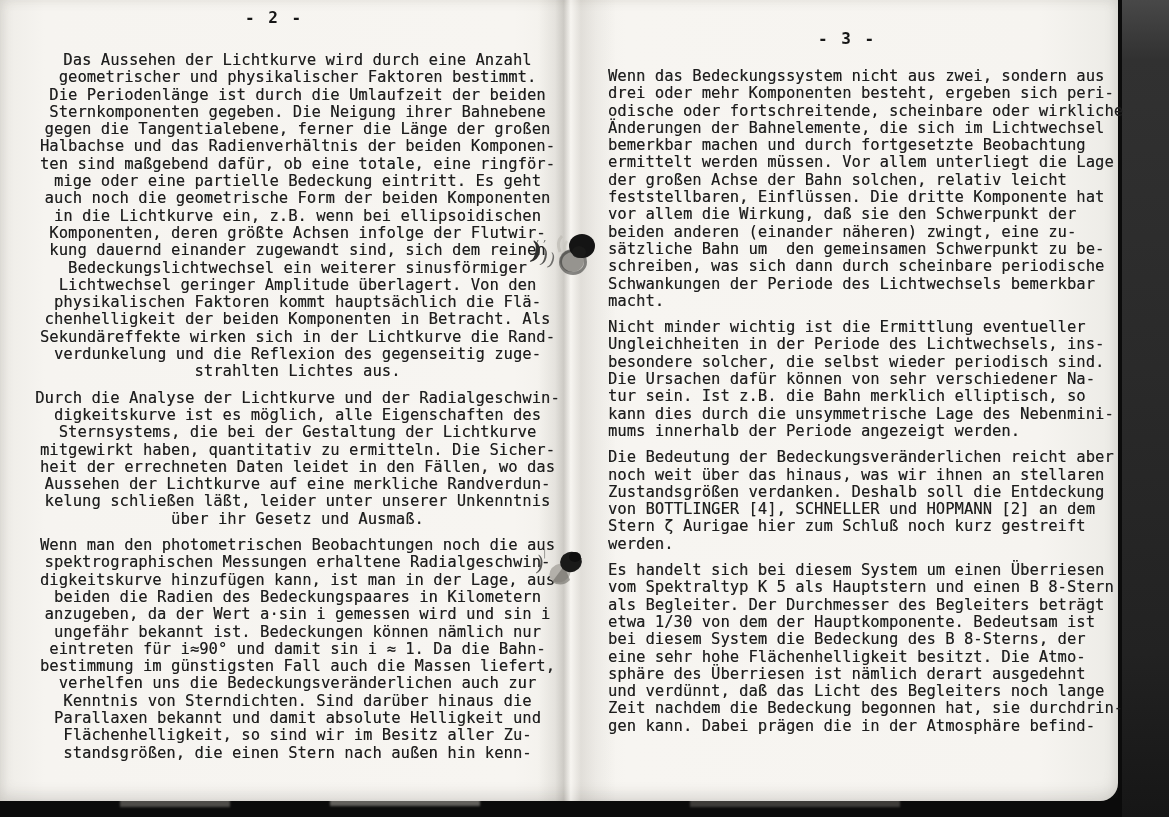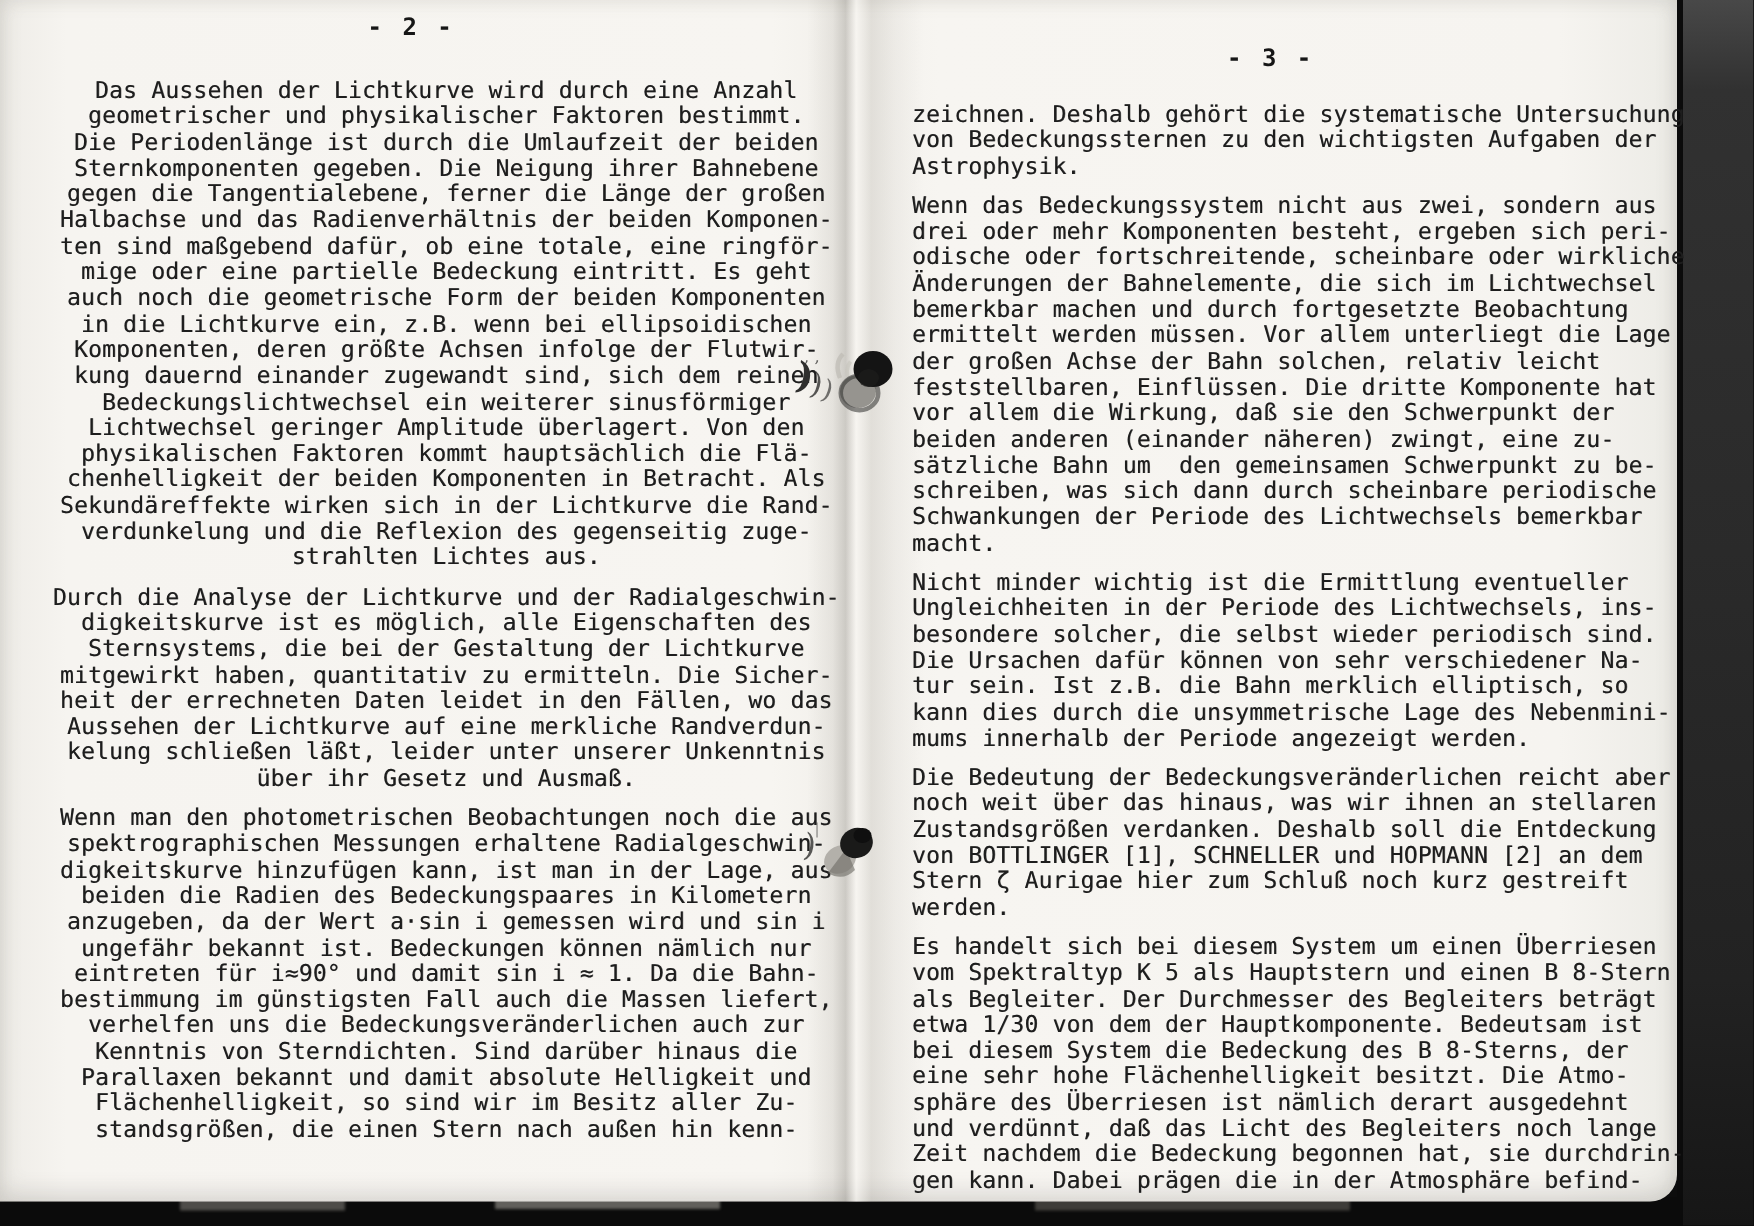--- a/index.html
+++ b/index.html
@@ -113,23 +113,20 @@
 eintreten für i≈90° und damit sin i ≈ 1. Da die Bahn-
 bestimmung im günstigsten Fall auch die Massen liefert,
 verhelfen uns die Bedeckungsveränderlichen auch zur
 Kenntnis von Sterndichten. Sind darüber hinaus die
 Parallaxen bekannt und damit absolute Helligkeit und
 Flächenhelligkeit, so sind wir im Besitz aller Zu-
 standsgrößen, die einen Stern nach außen hin kenn-</p>
 </div>
 
 <div class="page page-right">
-  <p class="para">zeichnen. Deshalb gehört die systematische Untersuchung
-von Bedeckungssternen zu den wichtigsten Aufgaben der
-Astrophysik.</p>
   <p class="para">Wenn das Bedeckungssystem nicht aus zwei, sondern aus
 drei oder mehr Komponenten besteht, ergeben sich peri-
 odische oder fortschreitende, scheinbare oder wirkliche
 Änderungen der Bahnelemente, die sich im Lichtwechsel
 bemerkbar machen und durch fortgesetzte Beobachtung
 ermittelt werden müssen. Vor allem unterliegt die Lage
 der großen Achse der Bahn solchen, relativ leicht
 feststellbaren, Einflüssen. Die dritte Komponente hat
 vor allem die Wirkung, daß sie den Schwerpunkt der
 beiden anderen (einander näheren) zwingt, eine zu-
@@ -140,21 +137,21 @@
   <p class="para">Nicht minder wichtig ist die Ermittlung eventueller
 Ungleichheiten in der Periode des Lichtwechsels, ins-
 besondere solcher, die selbst wieder periodisch sind.
 Die Ursachen dafür können von sehr verschiedener Na-
 tur sein. Ist z.B. die Bahn merklich elliptisch, so
 kann dies durch die unsymmetrische Lage des Nebenmini-
 mums innerhalb der Periode angezeigt werden.</p>
   <p class="para">Die Bedeutung der Bedeckungsveränderlichen reicht aber
 noch weit über das hinaus, was wir ihnen an stellaren
 Zustandsgrößen verdanken. Deshalb soll die Entdeckung
-von BOTTLINGER [1], SCHNELLER und HOPMANN [2] an dem
+von BOTTLINGER [4], SCHNELLER und HOPMANN [2] an dem
 Stern ζ Aurigae hier zum Schluß noch kurz gestreift
 werden.</p>
   <p class="para">Es handelt sich bei diesem System um einen Überriesen
 vom Spektraltyp K 5 als Hauptstern und einen B 8-Stern
 als Begleiter. Der Durchmesser des Begleiters beträgt
 etwa 1/30 von dem der Hauptkomponente. Bedeutsam ist
 bei diesem System die Bedeckung des B 8-Sterns, der
 eine sehr hohe Flächenhelligkeit besitzt. Die Atmo-
 sphäre des Überriesen ist nämlich derart ausgedehnt
 und verdünnt, daß das Licht des Begleiters noch lange

